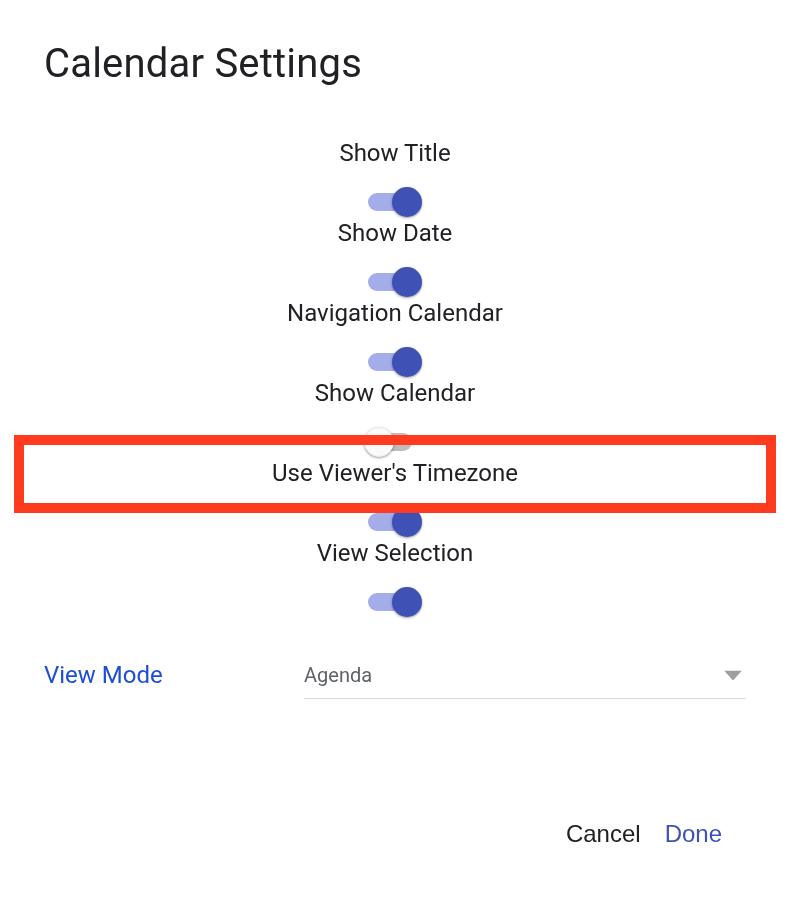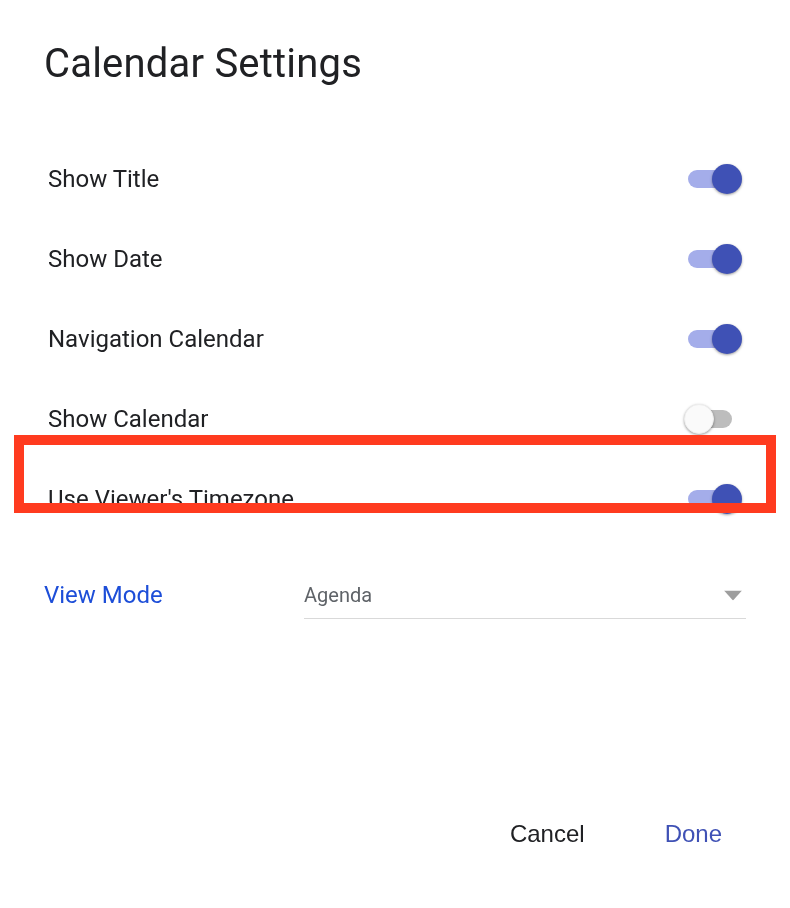--- a/index.html
+++ b/index.html
@@ -24,20 +24,21 @@
     letter-spacing: 0.2px;
     margin: 4px 0 52px 0;
     color: #202124;
   }
   .row {
     display: flex;
     align-items: center;
     justify-content: space-between;
     height: 80px;
     padding: 0 4px;
+    flex-direction: column;
   }
   .row-label {
     font-size: 24px;
     font-weight: 400;
     color: #202124;
   }
   
   .switch {
     position: relative;
     width: 54px;
@@ -115,21 +116,20 @@
     fill: #9e9e9e;
   }
 
   
   .footer {
     position: absolute;
     right: 56px;
     bottom: 52px;
     display: flex;
     align-items: center;
-    gap: 56px;
   }
   .btn {
     font-size: 24px;
     font-weight: 500;
     background: none;
     border: none;
     cursor: pointer;
     padding: 8px 12px;
   }
   .btn-cancel { color: #202124; }
@@ -175,20 +175,27 @@
   </div>
 
   <div class="row">
     <span class="row-label">Use Viewer's Timezone</span>
     <div class="switch on">
       <div class="track"></div>
         <div class="thumb"></div>
     </div>
   </div>
 
+  <div class="row">
+    <span class="row-label">View Selection</span>
+    <div class="switch on">
+      <div class="track"></div>
+        <div class="thumb"></div>
+    </div>
+  </div>
 
   <div class="mode-row">
     <span class="mode-label">View Mode</span>
     <div class="dropdown">
       <span class="dropdown-value">Agenda</span>
       <span class="dropdown-caret">
         <svg class="caret-svg" viewBox="0 0 18 10">
             <polygon points="0,0 18,0 9,10"></polygon>
           </svg>
       </span>

